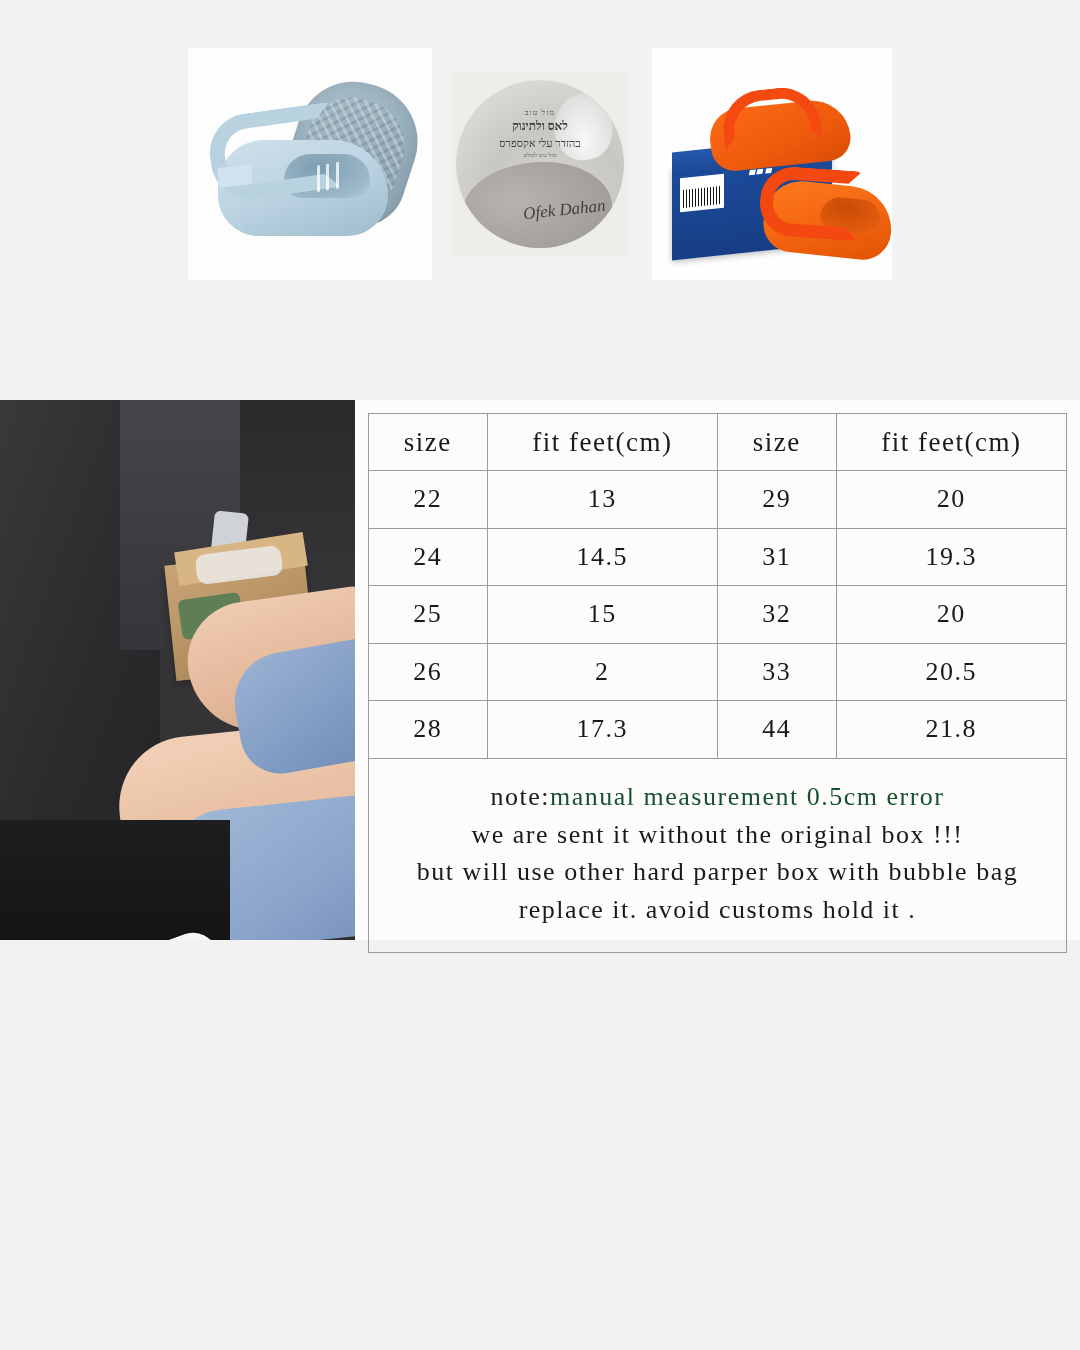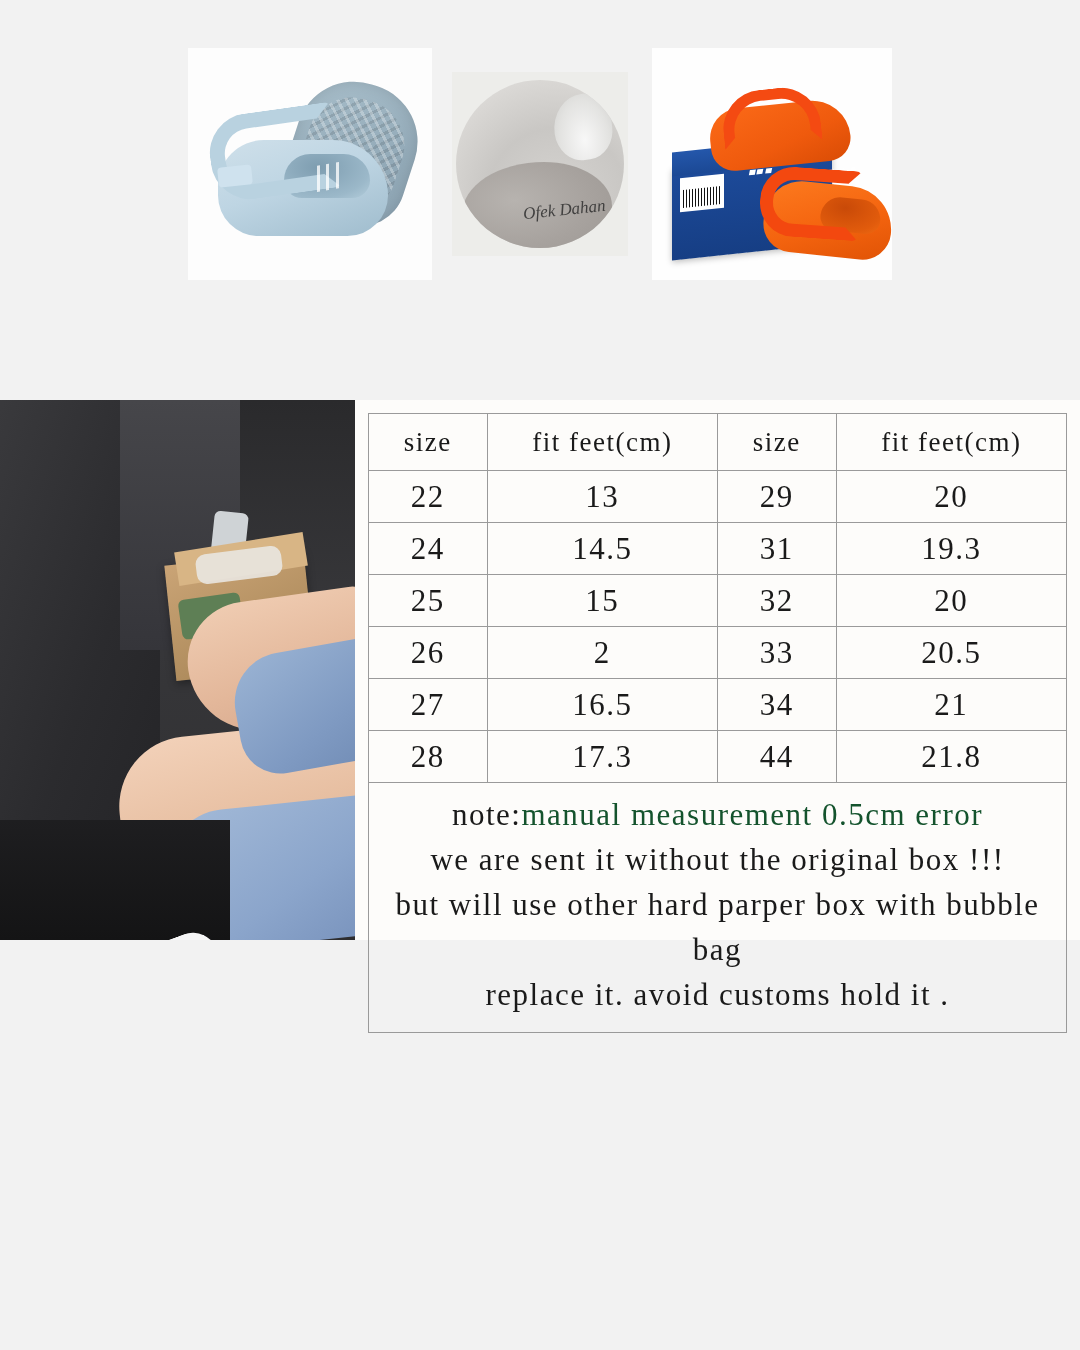--- a/index.html
+++ b/index.html
@@ -321,21 +321,21 @@
     text-align:center;
     color:#1a1a1a;
     letter-spacing: 1.5px;
   }
   table.size-table th{
     font-size: 27px;
     font-weight: normal;
     height: 54px;
   }
   table.size-table td{
-    font-size: 31px;
+    font-size: 26px;
     height: 49px;
   }
   table.size-table col.c-size { width: 17%; }
   table.size-table col.c-fit  { width: 33%; }
 
   .note-cell{
     padding: 10px 14px 14px 14px;
     line-height: 1.45;
     font-size: 22px;
     letter-spacing: 1px;
@@ -356,20 +356,26 @@
     <div class="p1-front"></div>
     <div class="p1-strap"></div>
     <div class="p1-strap-tab"></div>
     <div class="p1-logo"></div>
   </div>
 
   <div class="photo photo-2">
     <div class="p2-circle">
       <div class="p2-baby"></div>
       <div class="p2-swan"></div>
+      <div class="p2-text">
+        <div class="p2-t1">מזל טוב</div>
+        <div class="p2-t2">לאס ולתינוק</div>
+        <div class="p2-t3">בהזדר עלי אקספרס</div>
+        <div class="p2-t4">מזל טוב לכולם</div>
+      </div>
       <div class="p2-sig">Ofek Dahan</div>
     </div>
   </div>
 
   <div class="photo photo-3">
     <div class="p3-box"></div>
     <div class="p3-box-lid"></div>
     <div class="p3-box-label"></div>
     <div class="p3-stripes"></div>
     <div class="p3-trefoil">
@@ -439,26 +445,20 @@
           <td>32</td>
           <td>20</td>
         </tr>
         <tr>
           <td>26</td>
           <td>2</td>
           <td>33</td>
           <td>20.5</td>
         </tr>
         <tr>
-          <td>27</td>
-          <td>16.5</td>
-          <td>34</td>
-          <td>21</td>
-        </tr>
-        <tr>
           <td>28</td>
           <td>17.3</td>
           <td>44</td>
           <td>21.8</td>
         </tr>
         <tr>
           <td class="note-cell" colspan="4">
             <span class="note-line note-first"><span>note:</span><span class="note-red">manual measurement 0.5cm error</span></span>
             <span class="note-line">we are sent it without the original box !!!</span>
             <span class="note-line">but will use other hard parper box with bubble bag</span>

